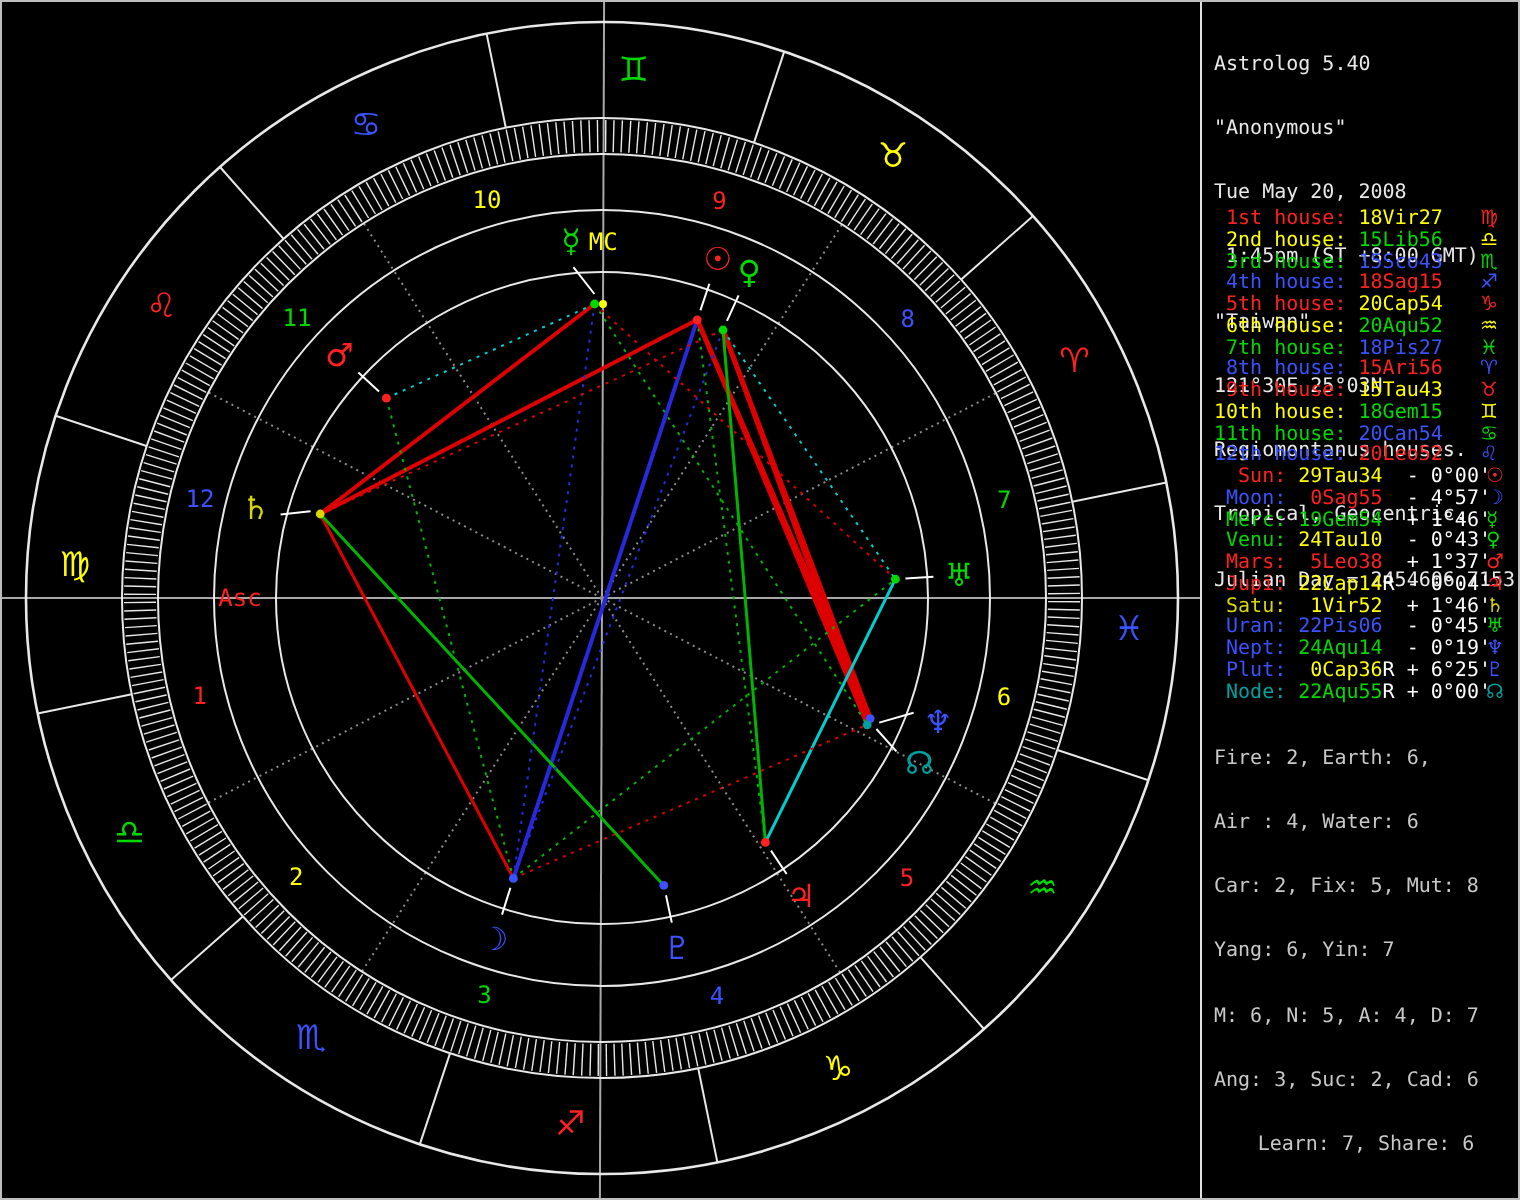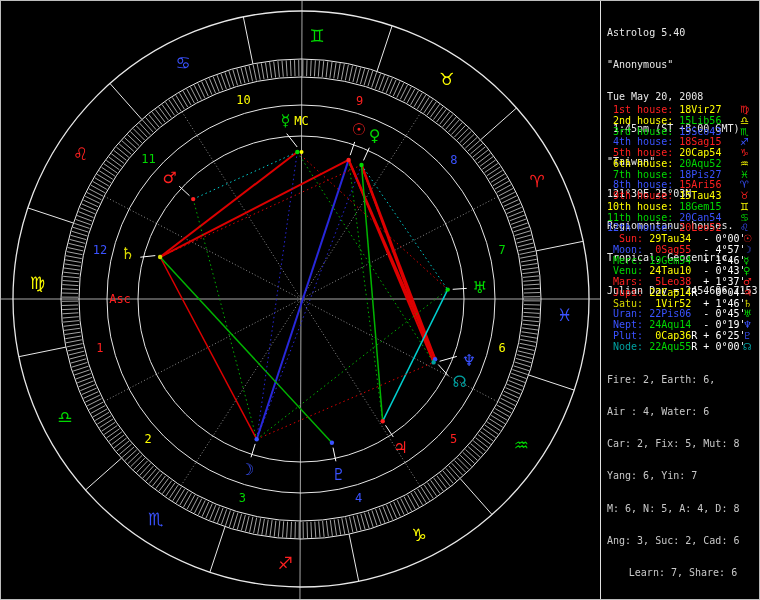--- a/index.html
+++ b/index.html
@@ -512,18 +512,18 @@
       <div class="sb-row" style="color: rgb(232, 232, 232);">Tropical, Geocentric.</div>
       <div class="sb-row" style="color: rgb(232, 232, 232);">Julian Day = 2454606.7153</div>
     </div>
     <div class="sb-block sb-houses" id="houses-block"><div class="sb-row"><span style="color: rgb(255, 32, 32);"> 1st house:</span><span> </span><span style="color: rgb(255, 255, 0);">18Vir27</span><span class="sb-glyph" style="color: rgb(255, 32, 32);">♍</span></div><div class="sb-row"><span style="color: rgb(255, 255, 0);"> 2nd house:</span><span> </span><span style="color: rgb(0, 216, 0);">15Lib56</span><span class="sb-glyph" style="color: rgb(255, 255, 0);">♎</span></div><div class="sb-row"><span style="color: rgb(0, 216, 0);"> 3rd house:</span><span> </span><span style="color: rgb(58, 82, 255);">15Sco43</span><span class="sb-glyph" style="color: rgb(0, 216, 0);">♏</span></div><div class="sb-row"><span style="color: rgb(58, 82, 255);"> 4th house:</span><span> </span><span style="color: rgb(255, 32, 32);">18Sag15</span><span class="sb-glyph" style="color: rgb(58, 82, 255);">♐</span></div><div class="sb-row"><span style="color: rgb(255, 32, 32);"> 5th house:</span><span> </span><span style="color: rgb(255, 255, 0);">20Cap54</span><span class="sb-glyph" style="color: rgb(255, 32, 32);">♑</span></div><div class="sb-row"><span style="color: rgb(255, 255, 0);"> 6th house:</span><span> </span><span style="color: rgb(0, 216, 0);">20Aqu52</span><span class="sb-glyph" style="color: rgb(255, 255, 0);">♒</span></div><div class="sb-row"><span style="color: rgb(0, 216, 0);"> 7th house:</span><span> </span><span style="color: rgb(58, 82, 255);">18Pis27</span><span class="sb-glyph" style="color: rgb(0, 216, 0);">♓</span></div><div class="sb-row"><span style="color: rgb(58, 82, 255);"> 8th house:</span><span> </span><span style="color: rgb(255, 32, 32);">15Ari56</span><span class="sb-glyph" style="color: rgb(58, 82, 255);">♈</span></div><div class="sb-row"><span style="color: rgb(255, 32, 32);"> 9th house:</span><span> </span><span style="color: rgb(255, 255, 0);">15Tau43</span><span class="sb-glyph" style="color: rgb(255, 32, 32);">♉</span></div><div class="sb-row"><span style="color: rgb(255, 255, 0);">10th house:</span><span> </span><span style="color: rgb(0, 216, 0);">18Gem15</span><span class="sb-glyph" style="color: rgb(255, 255, 0);">♊</span></div><div class="sb-row"><span style="color: rgb(0, 216, 0);">11th house:</span><span> </span><span style="color: rgb(58, 82, 255);">20Can54</span><span class="sb-glyph" style="color: rgb(0, 216, 0);">♋</span></div><div class="sb-row"><span style="color: rgb(58, 82, 255);">12th house:</span><span> </span><span style="color: rgb(255, 32, 32);">20Leo52</span><span class="sb-glyph" style="color: rgb(58, 82, 255);">♌</span></div></div>
     <div class="sb-block sb-planets" id="planets-block"><div class="sb-row"><span style="color: rgb(255, 32, 32);">  Sun:</span><span style="color: rgb(255, 255, 0);"> 29Tau34</span><span style="color: rgb(255, 255, 255);"> </span><span style="color: rgb(255, 255, 255);"> - 0°00'</span><span class="sb-glyph" style="color: rgb(255, 32, 32);">☉</span></div><div class="sb-row"><span style="color: rgb(58, 82, 255);"> Moon:</span><span style="color: rgb(255, 32, 32);">  0Sag55</span><span style="color: rgb(255, 255, 255);"> </span><span style="color: rgb(255, 255, 255);"> - 4°57'</span><span class="sb-glyph" style="color: rgb(58, 82, 255);">☽</span></div><div class="sb-row"><span style="color: rgb(0, 216, 0);"> Merc:</span><span style="color: rgb(0, 216, 0);"> 19Gem54</span><span style="color: rgb(255, 255, 255);"> </span><span style="color: rgb(255, 255, 255);"> + 1°46'</span><span class="sb-glyph" style="color: rgb(0, 216, 0);">☿</span></div><div class="sb-row"><span style="color: rgb(0, 216, 0);"> Venu:</span><span style="color: rgb(255, 255, 0);"> 24Tau10</span><span style="color: rgb(255, 255, 255);"> </span><span style="color: rgb(255, 255, 255);"> - 0°43'</span><span class="sb-glyph" style="color: rgb(0, 216, 0);">♀</span></div><div class="sb-row"><span style="color: rgb(255, 32, 32);"> Mars:</span><span style="color: rgb(255, 32, 32);">  5Leo38</span><span style="color: rgb(255, 255, 255);"> </span><span style="color: rgb(255, 255, 255);"> + 1°37'</span><span class="sb-glyph" style="color: rgb(255, 32, 32);">♂</span></div><div class="sb-row"><span style="color: rgb(255, 32, 32);"> Jupi:</span><span style="color: rgb(255, 255, 0);"> 22Cap14</span><span style="color: rgb(255, 255, 255);">R</span><span style="color: rgb(255, 255, 255);"> - 0°04'</span><span class="sb-glyph" style="color: rgb(255, 32, 32);">♃</span></div><div class="sb-row"><span style="color: rgb(216, 216, 0);"> Satu:</span><span style="color: rgb(255, 255, 0);">  1Vir52</span><span style="color: rgb(255, 255, 255);"> </span><span style="color: rgb(255, 255, 255);"> + 1°46'</span><span class="sb-glyph" style="color: rgb(216, 216, 0);">♄</span></div><div class="sb-row"><span style="color: rgb(58, 82, 255);"> Uran:</span><span style="color: rgb(58, 82, 255);"> 22Pis06</span><span style="color: rgb(255, 255, 255);"> </span><span style="color: rgb(255, 255, 255);"> - 0°45'</span><span class="sb-glyph" style="color: rgb(0, 216, 0);">♅</span></div><div class="sb-row"><span style="color: rgb(58, 82, 255);"> Nept:</span><span style="color: rgb(0, 216, 0);"> 24Aqu14</span><span style="color: rgb(255, 255, 255);"> </span><span style="color: rgb(255, 255, 255);"> - 0°19'</span><span class="sb-glyph" style="color: rgb(58, 82, 255);">♆</span></div><div class="sb-row"><span style="color: rgb(58, 82, 255);"> Plut:</span><span style="color: rgb(255, 255, 0);">  0Cap36</span><span style="color: rgb(255, 255, 255);">R</span><span style="color: rgb(255, 255, 255);"> + 6°25'</span><span class="sb-glyph" style="color: rgb(58, 82, 255);">♇</span></div><div class="sb-row"><span style="color: rgb(0, 160, 160);"> Node:</span><span style="color: rgb(0, 216, 0);"> 22Aqu55</span><span style="color: rgb(255, 255, 255);">R</span><span style="color: rgb(255, 255, 255);"> + 0°00'</span><span class="sb-glyph" style="color: rgb(0, 160, 160);">☊</span></div></div>
     <div class="sb-block sb-stats">
       <div class="sb-row" style="color: rgb(200, 200, 200);">Fire: 2, Earth: 6,</div>
       <div class="sb-row" style="color: rgb(200, 200, 200);">Air : 4, Water: 6</div>
       <div class="sb-row" style="color: rgb(200, 200, 200);">Car: 2, Fix: 5, Mut: 8</div>
       <div class="sb-row" style="color: rgb(200, 200, 200);">Yang: 6, Yin: 7</div>
-      <div class="sb-row" style="color: rgb(200, 200, 200);">M: 6, N: 5, A: 4, D: 8</div>
+      <div class="sb-row" style="color: rgb(200, 200, 200);">M: 6, N: 5, A: 4, D: 7</div>
       <div class="sb-row" style="color: rgb(200, 200, 200);">Ang: 3, Suc: 2, Cad: 6</div>
       <div class="sb-row" style="color: rgb(200, 200, 200); text-align: center;">Learn: 7, Share: 6</div>
     </div>
   </aside>
 </div>
 
 </body></html>

